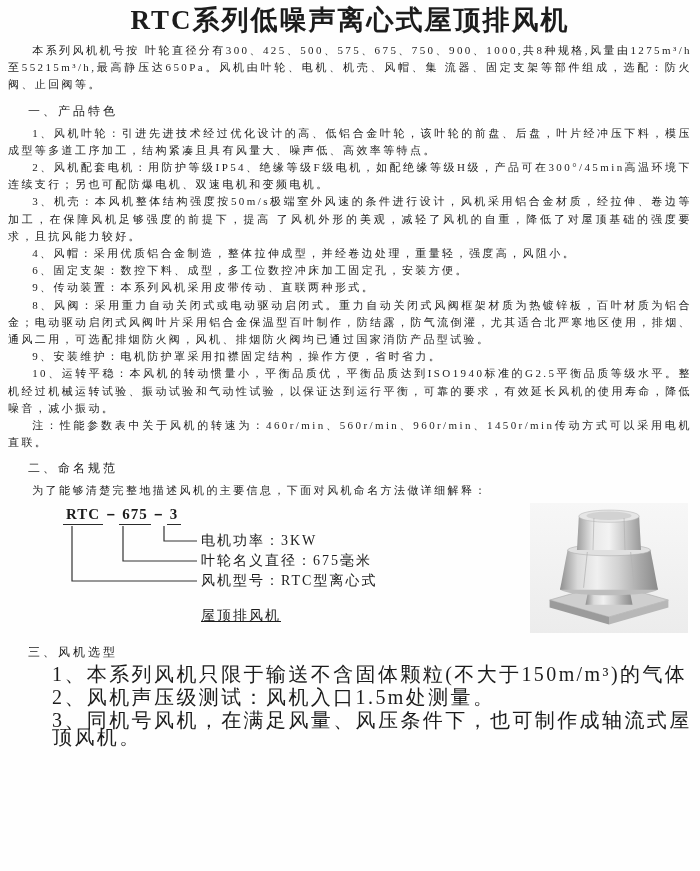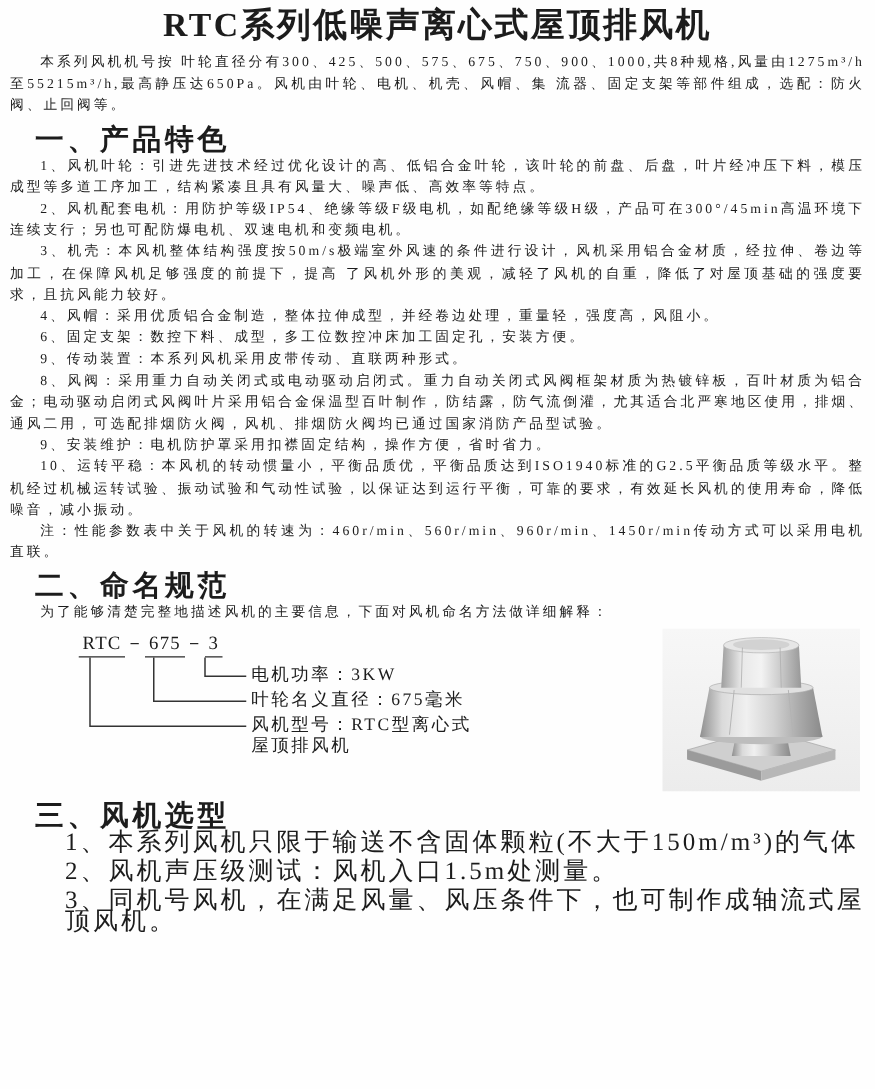--- a/index.html
+++ b/index.html
@@ -17,39 +17,39 @@
     font-family:Liberation Serif, serif;
     font-size:27px;font-weight:bold;text-align:center;
     letter-spacing:2px;margin:0 0 6px 0;line-height:31px;
   }
   .body-p{
     font-size:11px;line-height:17.2px;letter-spacing:2.4px;
     text-align:justify;margin:0;text-indent:2.2em;
   }
   .sec-h{
     font-family:"Liberation Sans","DejaVu Sans",sans-serif;
-    font-size:23px;font-weight:bold;letter-spacing:3px;
+    font-size:12px;font-weight:normal;letter-spacing:3px;
     margin:6px 0 3px 20px;line-height:22px;
   }
   .naming-row{position:relative;height:132px;margin-top:3px;}
   .diagram{position:absolute;left:55px;top:2px;width:380px;height:128px;}
   .model-code{
     position:absolute;left:0;top:0;
-    font-size:15px;letter-spacing:1px;white-space:nowrap;
+    font-size:15px;letter-spacing:1px;white-space:nowrap;font-weight:bold;
   }
   .model-code .seg{display:inline-block;border-bottom:1.5px solid #2a2a2a;padding:0 3px 1px 3px;}
   .dlines{position:absolute;left:0;top:0;}
   .lbl{
     position:absolute;left:138px;font-size:14px;letter-spacing:2px;
     white-space:nowrap;line-height:16px;
   }
   .lbl-power{top:28px;}
   .lbl-diameter{top:48px;}
   .lbl-model1{top:68px;}
-  .lbl-model2{top:85px;}
+  .lbl-model2{top:103px;text-decoration:underline;}
   .fan-photo{
     position:absolute;right:4px;top:0;width:158px;height:130px;
     background:linear-gradient(#f7f7f7,#ececec);
   }
   .sel-item{
     font-size:20px;line-height:17px;letter-spacing:2.4px;
     margin:0 0 6px 44px;
   }
 </style>
 </head>

